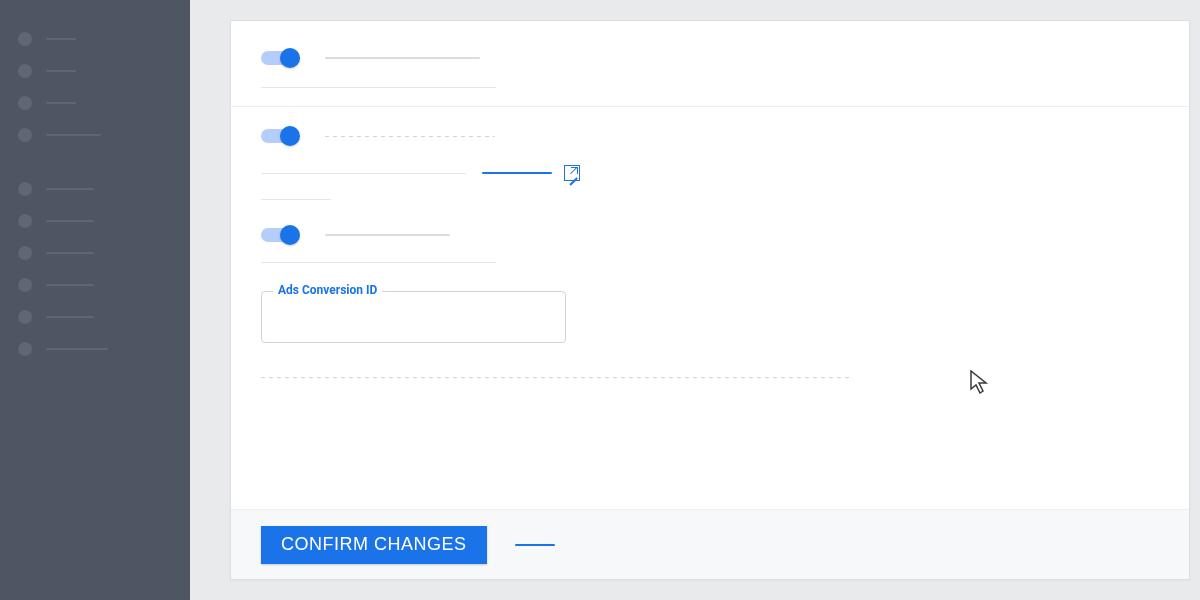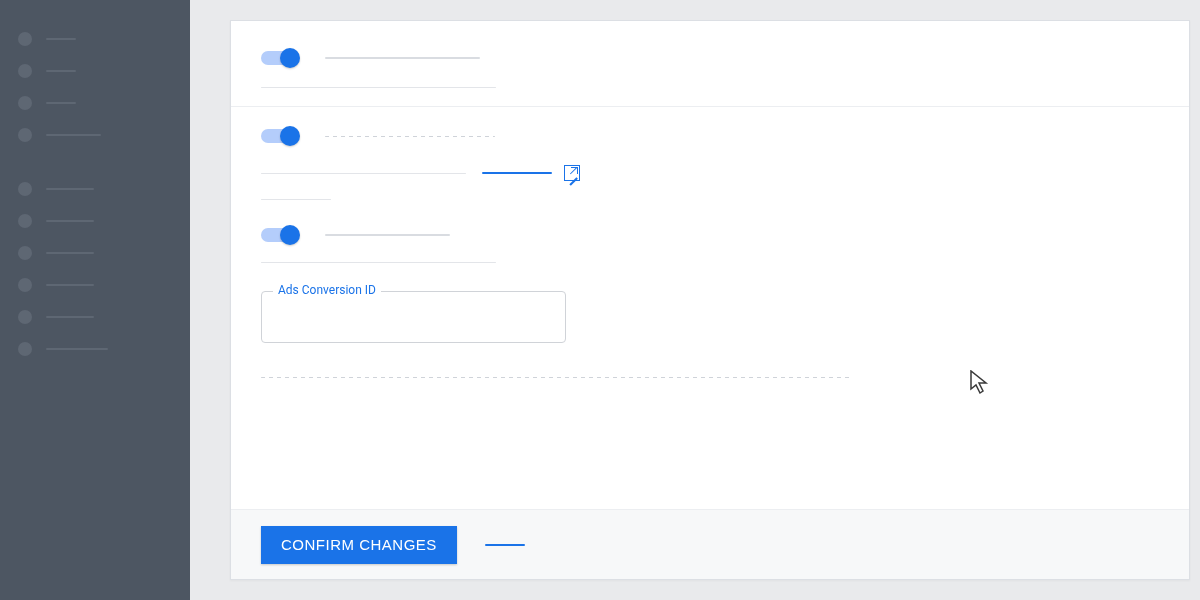--- a/index.html
+++ b/index.html
@@ -73,38 +73,38 @@
   
   .arrow {
     position:absolute; left:2px; bottom:2px; width:10px; height:1.5px; background:#1a73e8;
     transform: rotate(-45deg); transform-origin: right center;
   }
 
   
   .field-wrap { position: relative; margin-top: 28px; }
   .field-label {
     position: absolute; top: -8px; left: 12px; background: #fff; padding: 0 5px;
-    color: #1a73e8; font-size: 12px; font-weight: 400;
+    color: #1a73e8; font-size: 12px; font-weight: 700;
   }
   .field {
     width: 305px; height: 52px; border: 1px solid #d0d3d8; border-radius: 4px;
     padding: 0 14px; font-size: 15px; outline: none;
   }
 
   .dash-under { margin-top: 34px; width: 590px; }
 
   
   .footer {
     position: absolute; bottom: 0; left: 0; right: 0; height: 70px;
     background: #f7f8f9; border-top: 1px solid #eceef1;
     display: flex; align-items: center; padding-left: 30px;
   }
   .confirm-btn {
     background: #1a73e8; color: #fff; border: none; height: 38px;
-    padding: 8px 20px; font-size: 15px; font-weight: 500; letter-spacing: 0.5px;
+    padding: 8px 20px; font-size: 18px; font-weight: 500; letter-spacing: 0.5px;
     cursor: pointer; box-shadow: 0 1px 2px rgba(0,0,0,0.2);
   }
 
   
   .cursor {
     position: absolute; left: 780px; top: 370px; pointer-events: none;
   }
 </style>
 </head>
 <body>

